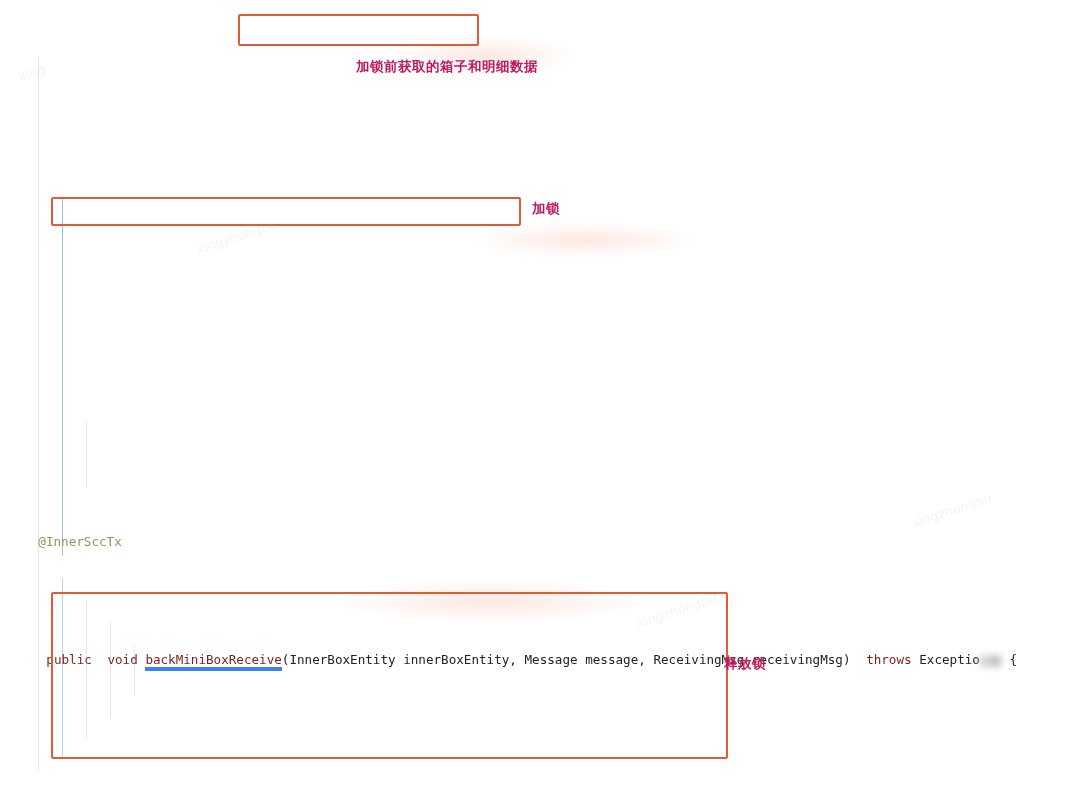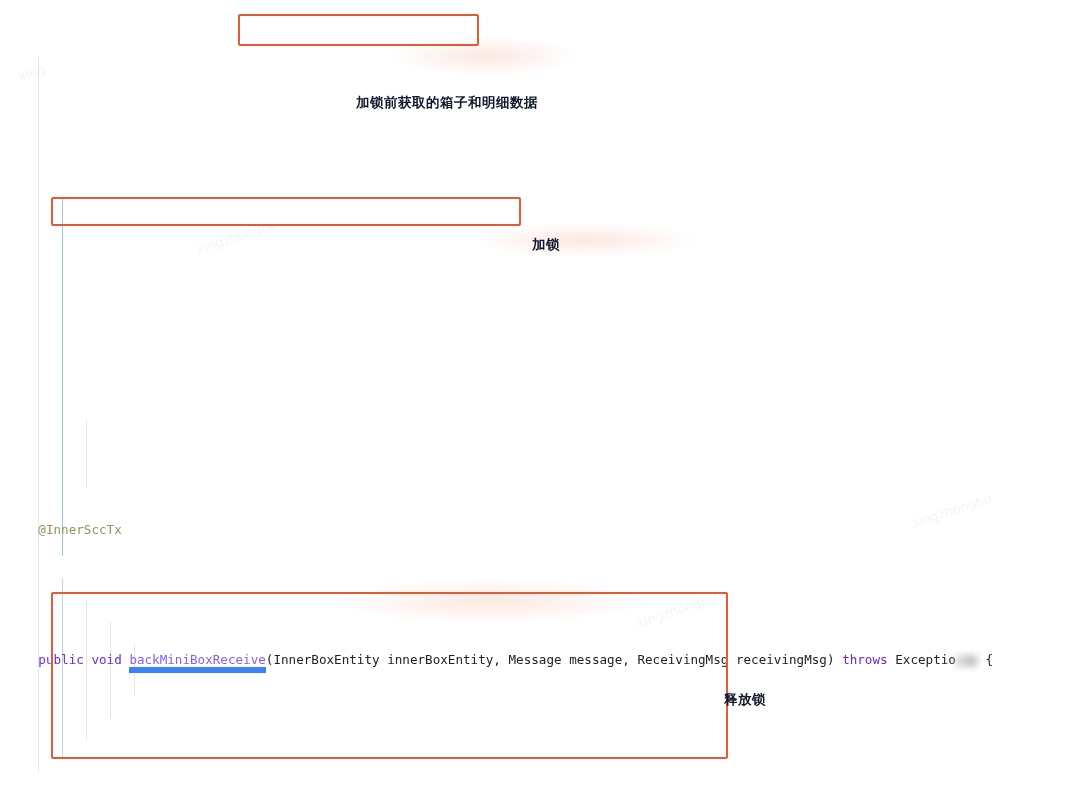--- a/index.html
+++ b/index.html
@@ -19,50 +19,49 @@
     color:#222222;
   }
   .line{
     position:relative;
     height:22.4px;
     padding-left:8px;
     white-space:pre;
   }
 
   
-  .kw      { color:#6d28d9; }            
+  .kw      { color:#7f1d1d;padding-left:8px; }            
   .anno    { color:#8a9a5b; }
-  .mdecl   { color:#8b5cf6; border-bottom:6px solid #3b82f6; }
+  .mdecl   { color:#7f1d1d; border-bottom:4px solid #3b82f6; }
 
   
   .guide{
     position:absolute;
     top:0;bottom:0;width:1px;
     background:#e6e6e6;
   }
   .guide.active{ background:#9fc6df; width:1px; }
 
   
   .rbox{
     position:absolute;
     border:2px solid #e35b34;
     border-radius:2px;
     pointer-events:none;
     box-sizing:border-box;
   }
   
   .rlabel{
     position:absolute;
-    color:#0f172a;
+    color:#be185d;
     font-family:"DejaVu Sans","Liberation Sans",sans-serif;
     font-weight:bold;
     font-size:13.5px;
     letter-spacing:0.5px;
     white-space:nowrap;
-    margin-top:36px;
   }
   
   .redact{
     display:inline-block;
     vertical-align:middle;
     border-radius:2px;
     filter:blur(3.2px);
   }
   .rd-grey  { background:linear-gradient(90deg,#c9c9c9 0%,#dedede 30%,#bdbdbd 60%,#d6d6d6 100%); }
   
@@ -98,21 +97,21 @@
   
   <div class="smudge" style="left:390px;top:36px;width:190px;height:40px;"></div>
   <div class="smudge" style="left:330px;top:578px;width:320px;height:46px;"></div>
   <div class="smudge" style="left:470px;top:222px;width:230px;height:36px;"></div>
   <div class="wm" style="left:195px;top:226px;">xingzhonghu</div>
   <div class="wm" style="left:635px;top:600px;">xingzhonghu</div>
   <div class="wm" style="left:18px;top:62px;">xing</div>
   <div class="wm" style="left:910px;top:500px;">xingzhonghu</div>
 
   
-  <div class="line" style="top:4px;">
+  <div class="line" style="top:16px;">
     <span class="anno">@InnerSccTx</span>
   </div>
 
   
   <div class="line" style="top:22px;padding-left:8px;">
     <span class="kw">public</span><span> </span><span class="kw">void</span><span> </span><span class="mdecl">backMiniBoxReceive</span><span>(InnerBoxEntity innerBoxEntity,</span><span> Message message, ReceivingMsg receivingMsg)</span><span> </span><span class="kw">throws</span><span> </span><span>Exceptio</span><span class="redact rd-grey" style="width:22px;height:12px;"></span><span> </span><span>{</span>
   </div>
 
   
   <div class="line" style="top:66px;padding-left:42px;">

